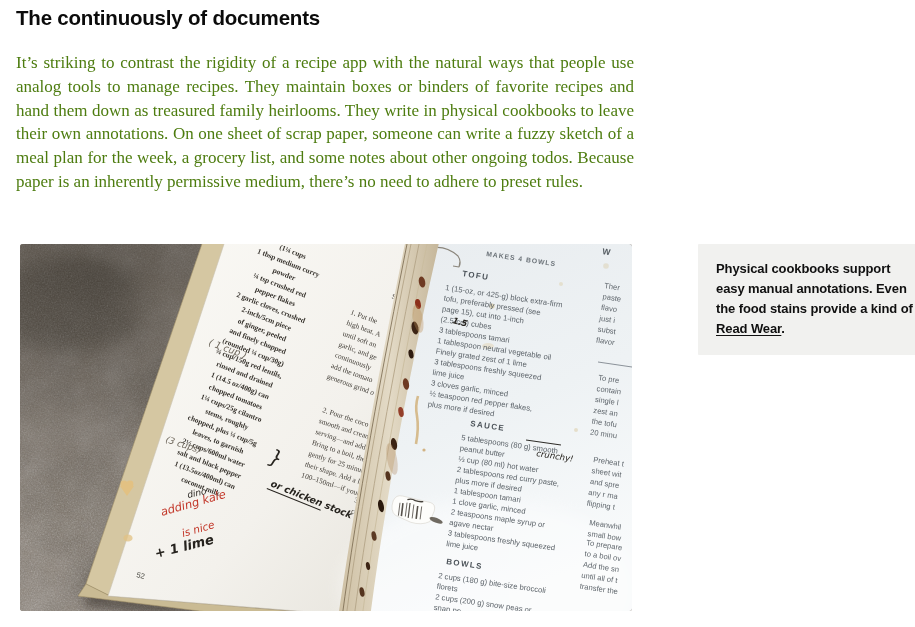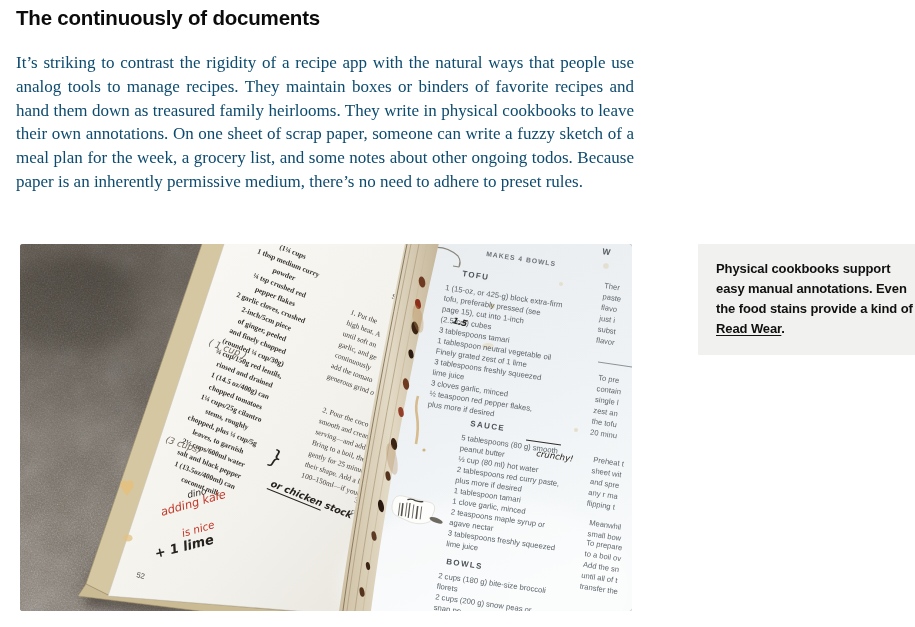--- a/index.html
+++ b/index.html
@@ -2,21 +2,21 @@
 <html><head>
 <meta charset="utf-8">
 <style>
   html,body{margin:0;padding:0;}
   body{width:915px;height:627px;background:#ffffff;position:relative;overflow:hidden;
        font-family:"Liberation Sans",sans-serif;}
   .heading{position:absolute;left:16px;top:6px;margin:0;font-size:20.5px;font-weight:700;
        color:#0b0b0b;letter-spacing:-0.2px;font-family:"Liberation Sans",sans-serif;}
   .para{position:absolute;left:16px;top:51px;width:618px;margin:0;
        font-family:"Liberation Serif",serif;font-size:17px;line-height:23.8px;
-       text-align:justify;color:#0c4a6e;}
+       text-align:justify;color:#4d7c0f;}
   .photo{position:absolute;left:20px;top:244px;width:612px;height:367px;
        border-radius:3px;overflow:hidden;background:#847a6f;}
   .photo svg{display:block;}
   .note{position:absolute;left:698px;top:244px;width:235px;box-sizing:border-box;
        background:#f1f1ef;border-radius:1px;padding:15px 16px 16px 18px;}
   .note p{margin:0;font-size:13px;font-weight:700;line-height:20px;color:#101010;
        letter-spacing:-0.1px;}
   .note a{color:#101010;text-decoration:underline;text-underline-offset:2px;cursor:pointer;}
   
   .ing{font:700 7.4px "Liberation Serif",serif;fill:#36322c;}

